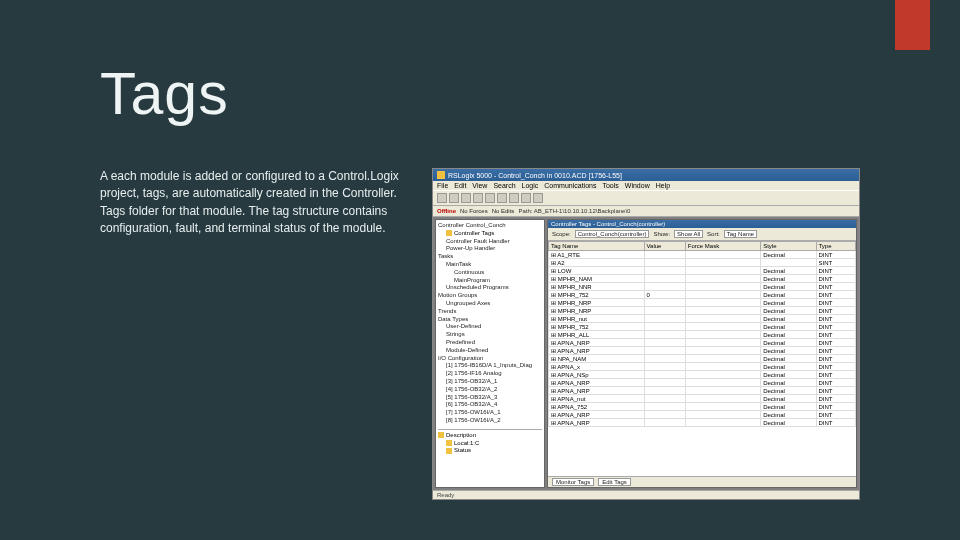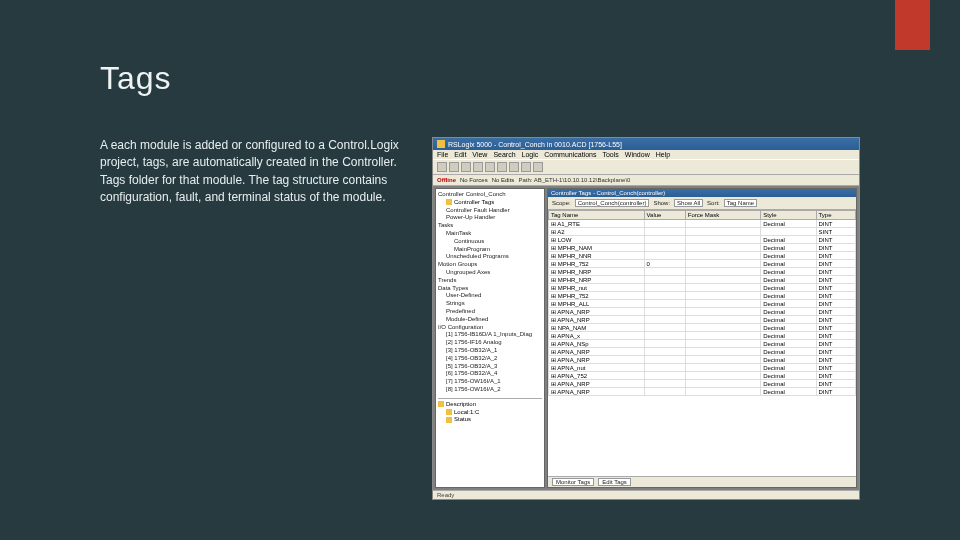--- a/index.html
+++ b/index.html
@@ -1,20 +1,20 @@
 <!DOCTYPE html>
 <html><head>
 <meta charset="utf-8">
 <style>
   * { box-sizing: border-box; margin: 0; padding: 0; }
   html, body { width: 960px; height: 540px; overflow: hidden; font-family: Arial, sans-serif; }
   body { background: #263a3f; position: relative; }
   .accent-bar { position: absolute; top: 0; right: 30px; width: 35px; height: 50px; background: #c0392b; }
   .slide { padding: 60px 100px 40px 100px; display: flex; flex-direction: column; height: 100%; }
-  .title { color: #eef3f4; font-size: 32px; font-weight: 400; margin-bottom: 40px; letter-spacing: 1px; }
+  .title { color: #eef3f4; font-size: 59px; font-weight: 400; margin-bottom: 40px; letter-spacing: 1px; }
   .content { display: flex; gap: 22px; flex: 1; justify-content: center; }
   .text-col { flex: 0 0 310px; color: #e8eeef; font-size: 12px; line-height: 1.45; }
   .text-col p { margin-bottom: 28px; }
   .screenshot { flex: 1; background: #e8e8e4; border: 1px solid #888; font-size: 6px; color: #222; display: flex; flex-direction: column; overflow: hidden; }
   .ss-titlebar { background: linear-gradient(#3a6ea5,#2a5e95); color: #fff; padding: 2px 4px; font-size: 7px; display: flex; align-items: center; }
   .ss-titlebar .icon { width: 8px; height: 8px; background: #f0c040; margin-right: 3px; }
   .ss-menubar { background: #ece9d8; padding: 1px 4px; display: flex; gap: 6px; font-size: 7px; color: #000; }
   .ss-toolbar { background: #ece9d8; padding: 2px 4px; display: flex; gap: 2px; border-top: 1px solid #fff; border-bottom: 1px solid #aaa; }
   .tb-btn { width: 10px; height: 10px; background: #d0cdc0; border: 1px solid #999; }
   .ss-toolbar2 { background: #ece9d8; padding: 2px 4px; display: flex; gap: 4px; align-items: center; font-size: 6px; border-bottom: 1px solid #aaa; }

